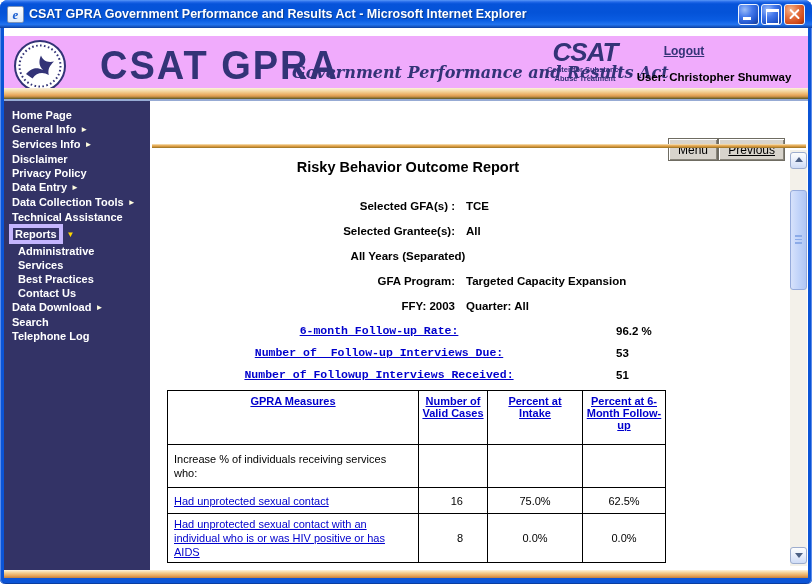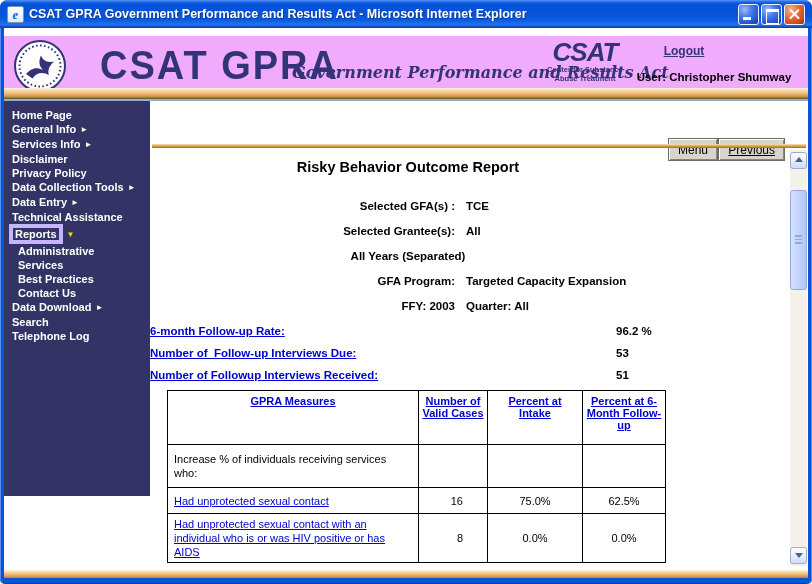--- a/index.html
+++ b/index.html
@@ -48,21 +48,21 @@
     font-weight:bold; font-size:12px; text-decoration:underline; cursor:pointer; }
   .user { position:absolute; left:616px; top:35px; width:188px; text-align:center; font-weight:bold; font-size:11.5px; color:#000; white-space:nowrap; }
 
   
   .band-top { position:absolute; top:60px; left:0; width:804px; height:13px;
     background:linear-gradient(180deg,#fbf3dd 0%,#f3cf92 30%,#e8a75c 55%,#c08a42 70%,#6e622c 78%,#6e622c 82%,#97abd4 85%,#97abd4 100%); }
   .band-bottom { position:absolute; top:542px; left:0; width:804px; height:8px;
     background:linear-gradient(180deg,#fdf4de 0%,#f3cf92 35%,#e8a75c 70%,#c08040 100%); }
 
   
-  .sidebar { position:absolute; top:73px; left:0; width:146px; height:395px; background:#333366; padding-top:7px; }
+  .sidebar { position:absolute; top:73px; left:0; width:146px; height:469px; background:#333366; padding-top:7px; }
   .nav-item { color:#fff; font-weight:bold; font-size:11px; line-height:14px; padding-left:8px;
     white-space:nowrap; cursor:pointer; }
   .nav-item.indent { padding-left:14px; }
   .nav-label { color:#fff; }
   .nav-label.selbox { display:inline-block; border:4px solid #c4b5fd; padding:0 2px; margin-left:-3px; line-height:12px; }
   .arrow-r { color:#fffde0; font-size:8px; margin-left:4px; vertical-align:1px; }
   .arrow-d { color:#ffd700; font-size:8px; margin-left:4px; vertical-align:1px; }
 
   
   .content { position:absolute; top:73px; left:146px; width:658px; height:469px; background:#fff; }
@@ -77,21 +77,21 @@
   .report { position:absolute; top:49px; left:0; width:516px; height:420px; overflow:hidden; }
   .r-title { margin-top:9px; text-align:center; font-size:14.5px; font-weight:bold; color:#000; }
   .params { margin-top:24px; font-size:11.5px; font-weight:bold; color:#000; }
   .p-row { display:flex; line-height:14px; margin-bottom:11px; }
   .p-label { width:305px; text-align:right; white-space:pre; }
   .p-value { margin-left:11px; white-space:pre; }
   .p-center { text-align:center; line-height:14px; margin-bottom:11px; }
 
   .stats { margin-top:3px; font-size:11.5px; font-weight:bold; }
   .s-row { display:flex; line-height:14px; margin-bottom:8px; }
-  .s-label { width:458px; text-align:left; color:#0000cc; text-decoration:underline; cursor:pointer; white-space:pre; }
+  .s-label { width:458px; text-align:center; color:#0000cc; text-decoration:underline; cursor:pointer; white-space:pre;font-family:Liberation Mono, monospace; }
   .s-value { margin-left:8px; color:#000; }
 
   table { border-collapse:collapse; table-layout:fixed; width:583px; margin:6px 0 0 17px; }
   th, td { border:1px solid #000; font-size:11px; overflow:hidden; }
   th { color:#0000cc; font-weight:bold; vertical-align:top; padding:4px 3px; text-align:center; height:54px; }
   th .hlink { text-decoration:underline; cursor:pointer; }
   th.h-rate { text-align:left; padding-left:6px; }
   td { padding:3px 6px; vertical-align:middle; color:#000; }
   td.measure { text-align:left; line-height:14px; }
   .tlink { color:#0000cc; text-decoration:underline; cursor:pointer; }
@@ -157,22 +157,22 @@
     </div>
 
     <div class="band-top"></div>
 
     <div class="sidebar">
       <div class="nav-item"><span class="nav-label">Home Page</span></div>
       <div class="nav-item"><span class="nav-label">General Info</span><span class="arrow-r">►</span></div>
       <div class="nav-item"><span class="nav-label">Services Info</span><span class="arrow-r">►</span></div>
       <div class="nav-item"><span class="nav-label">Disclaimer</span></div>
       <div class="nav-item"><span class="nav-label">Privacy Policy</span></div>
+      <div class="nav-item"><span class="nav-label">Data Entry</span><span class="arrow-r">►</span></div>
       <div class="nav-item"><span class="nav-label">Data Collection Tools</span><span class="arrow-r">►</span></div>
-      <div class="nav-item"><span class="nav-label">Data Entry</span><span class="arrow-r">►</span></div>
       <div class="nav-item"><span class="nav-label">Technical Assistance</span></div>
       <div class="nav-item"><span class="nav-label selbox">Reports</span><span class="arrow-d">▼</span></div>
       <div class="nav-item indent"><span class="nav-label">Administrative</span></div>
       <div class="nav-item indent"><span class="nav-label">Services</span></div>
       <div class="nav-item indent"><span class="nav-label">Best Practices</span></div>
       <div class="nav-item indent"><span class="nav-label">Contact Us</span></div>
       <div class="nav-item"><span class="nav-label">Data Download</span><span class="arrow-r">►</span></div>
       <div class="nav-item"><span class="nav-label">Search</span></div>
       <div class="nav-item"><span class="nav-label">Telephone Log</span></div>
     </div>

